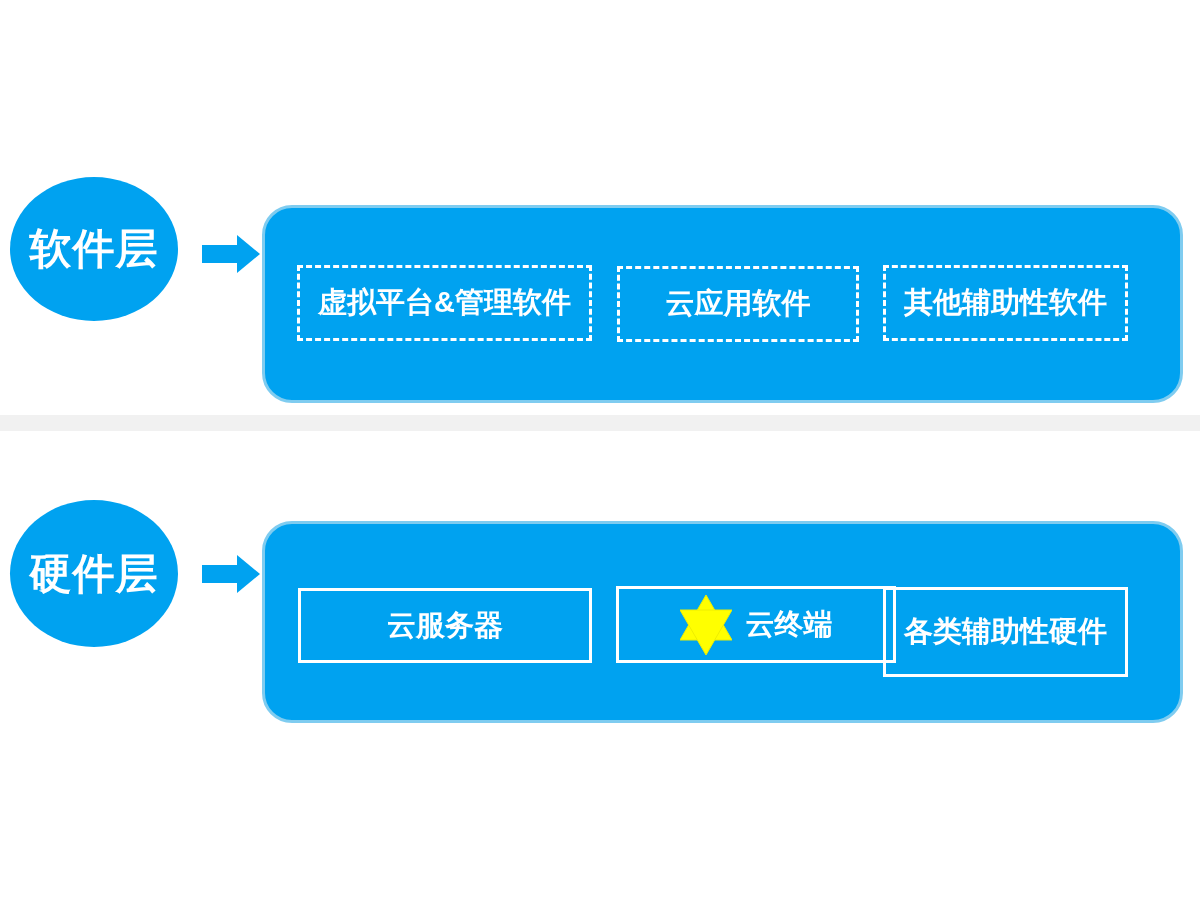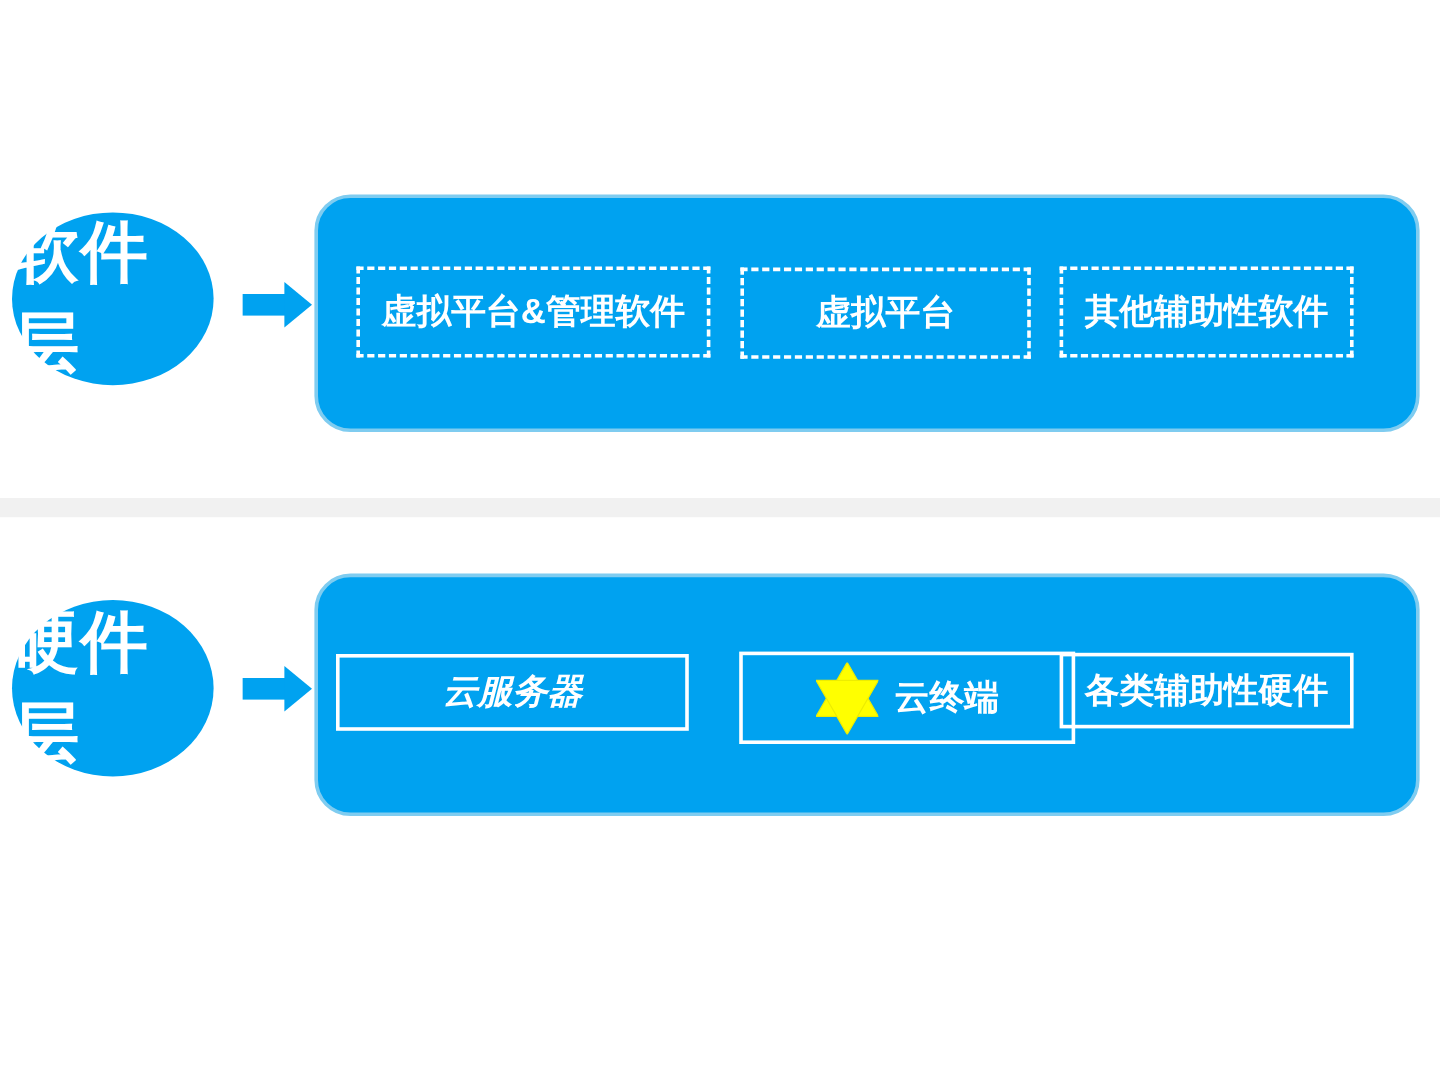--- a/index.html
+++ b/index.html
@@ -13,40 +13,41 @@
   }
   .layer-circle {
     position: absolute;
     background: #00a2f0;
     border-radius: 50%;
     display: flex;
     align-items: center;
     justify-content: center;
     color: #ffffff;
     font-weight: bold;
-    font-size: 56px;
+    font-size: 42px;
     letter-spacing: 1px;
   }
   .circle-software { left: 10px; top: 177px; width: 168px; height: 144px; }
   .circle-hardware { left: 10px; top: 500px; width: 168px; height: 147px; }
   .arrow {
     position: absolute;
     width: 58px;
     height: 40px;
   }
   .arrow-software { left: 202px; top: 234px; }
   .arrow-hardware { left: 202px; top: 554px; }
   .layer-panel {
     position: absolute;
     left: 262px;
     width: 921px;
     background: #00a2f0;
     border: 3px solid #7fccf0;
     border-radius: 30px;
     box-sizing: border-box;
+    margin-top: 43px;
   }
   .panel-software { top: 162px; height: 198px; }
   .panel-hardware { top: 478px; height: 202px; }
   .item-box {
     position: absolute;
     box-sizing: border-box;
     display: flex;
     align-items: center;
     justify-content: center;
     gap: 14px;
@@ -55,23 +56,23 @@
     font-size: 29px;
     white-space: nowrap;
   }
   .dashed { border: 3.5px dashed #ffffff; }
   .solid  { border: 3px solid #ffffff; }
   
   .sw-box-1 { left: 32px;  top: 57px; width: 295px; height: 76px; }
   .sw-box-2 { left: 352px; top: 58px; width: 242px; height: 76px; }
   .sw-box-3 { left: 618px; top: 57px; width: 245px; height: 76px; align-items: center; }
   
-  .hw-box-1 { left: 15px;  top: 64px; width: 294px; height: 64px; font-style: italic; }
+  .hw-box-1 { left: 33px;  top: 64px; width: 294px; height: 75px; }
   .hw-box-2 { left: 351px; top: 62px; width: 280px; height: 77px; }
-  .hw-box-3 { left: 618px; top: 63px; width: 245px; height: 63px; }
+  .hw-box-3 { left: 618px; top: 63px; width: 245px; height: 90px; }
   .star-wrap { display: inline-flex; width: 52px; height: 60px; flex: 0 0 auto; }
   .divider {
     position: absolute;
     left: 0;
     top: 415px;
     width: 1200px;
     height: 16px;
     background: #f1f1f1;
   }
 </style>
@@ -87,21 +88,21 @@
   <svg class="arrow arrow-software" viewBox="0 0 58 40" aria-hidden="true">
     <rect x="0" y="11" width="37" height="18" fill="#00a2f0"></rect>
     <polygon points="35,1 58,20 35,39" fill="#00a2f0"></polygon>
   </svg>
 
   <div class="layer-panel panel-software">
     <div class="item-box dashed sw-box-1">
       <span>虚拟平台&amp;管理软件</span>
     </div>
     <div class="item-box dashed sw-box-2">
-      <span>虚拟平台</span>
+      <span>云应用软件</span>
     </div>
     <div class="item-box dashed sw-box-3">
       <span>其他辅助性软件</span>
     </div>
   </div>
 
   <div class="divider"></div>
 
   <div class="layer-circle circle-hardware">
     <span>硬件层</span>

